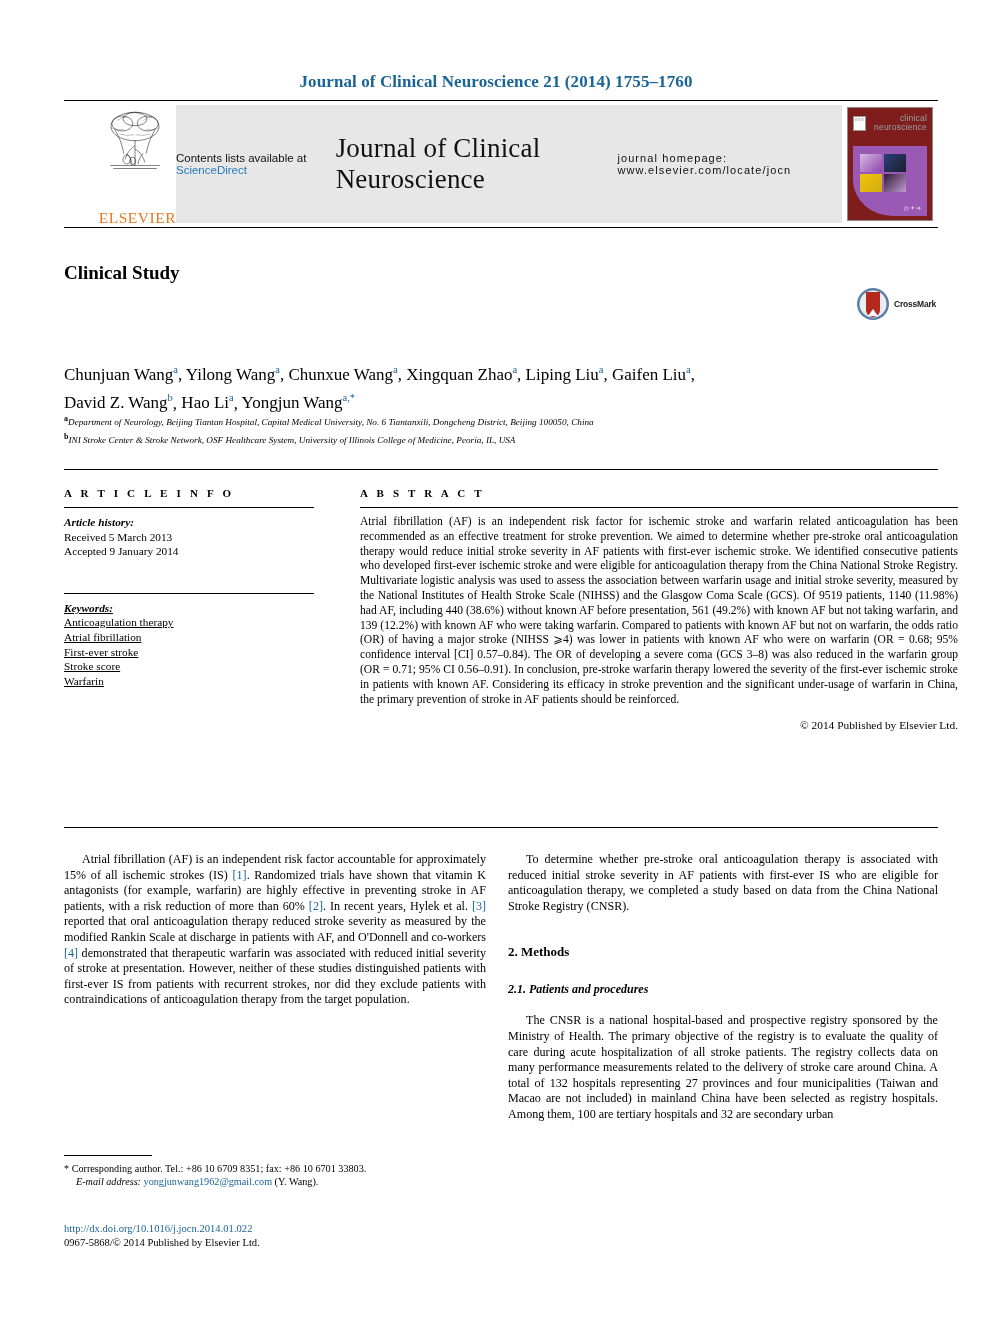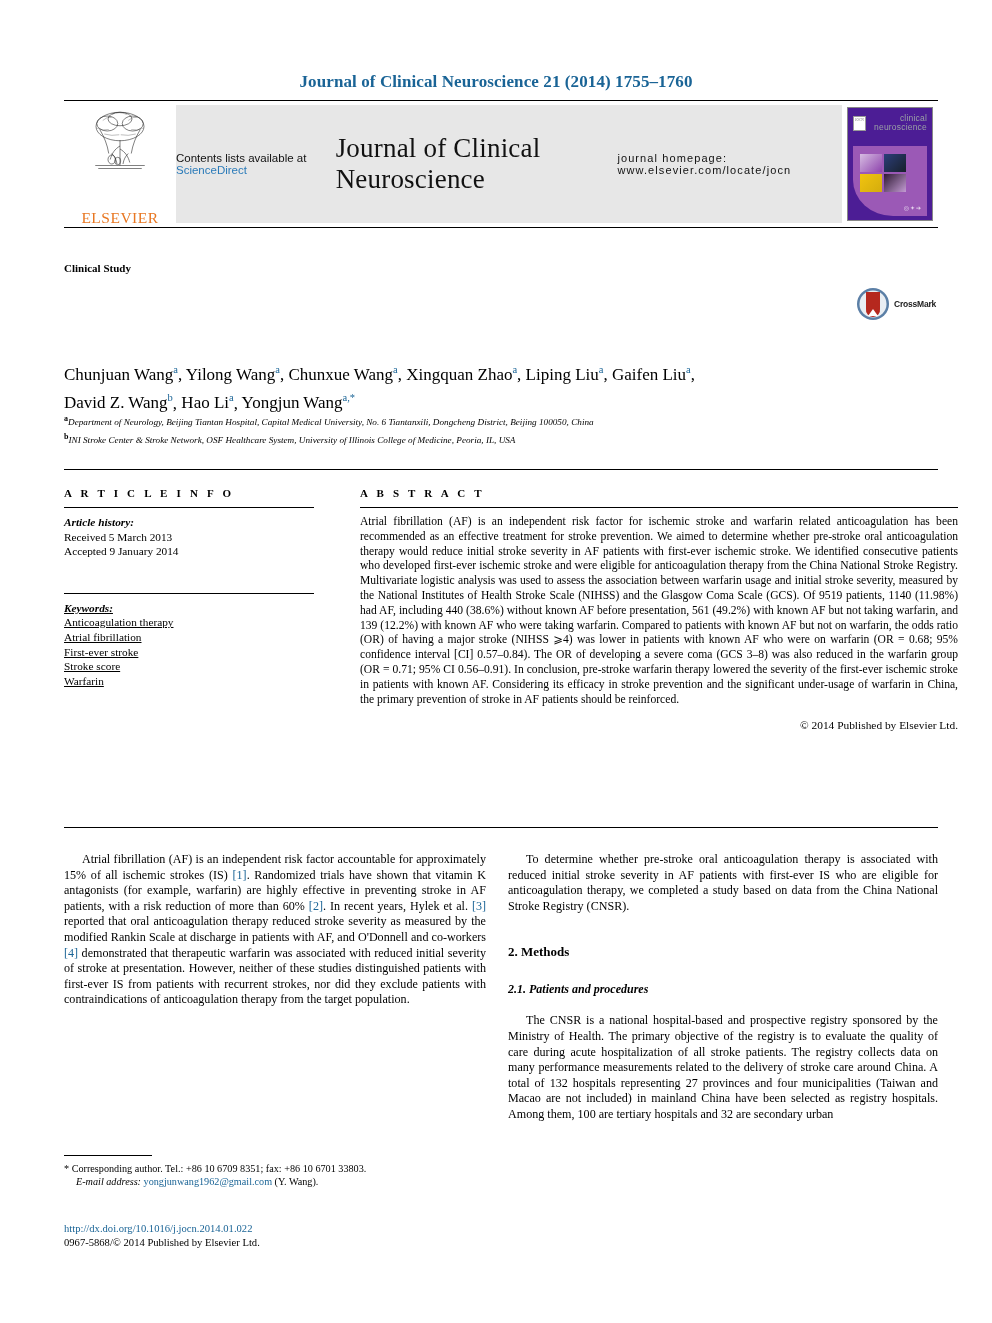--- a/index.html
+++ b/index.html
@@ -50,21 +50,21 @@
   .masthead-inner {
     display: flex;
     height: 100%;
     align-items: stretch;
   }
   .elsevier-logo {
     width: 112px;
     flex: 0 0 112px;
     display: flex;
     flex-direction: column;
-    align-items: center;
+    align-items: flex-end;
     justify-content: flex-start;
     padding-top: 6px;
     box-sizing: border-box;
     gap: 32px;
   }
   .tree-svg { display:block; }
   .elsevier-word {
     font-family: "Liberation Serif", serif;
     font-size: 15.5px;
     letter-spacing: 0.5px;
@@ -107,21 +107,21 @@
     width: 96px;
     flex: 0 0 96px;
     display: flex;
     align-items: center;
     justify-content: center;
   }
   .cover-box {
     width: 84px;
     height: 112px;
     border: 1px solid #888;
-    background: #4c1d95;
+    background: #7f1d1d;
     position: relative;
     overflow: hidden;
   }
   .cover-head {
     position: absolute;
     top: 6px; left: 5px; right: 5px;
     height: 26px;
   }
   .cover-badge {
     position: absolute;
@@ -174,21 +174,21 @@
     letter-spacing: 1px;
   }
 
   
   .section-label {
     position: absolute;
     left: 64px;
     top: 262px;
     font-family: "Liberation Serif", serif;
     font-weight: bold;
-    font-size: 11px;
+    font-size: 19px;
   }
   .crossmark {
     position: absolute;
     left: 856px;
     top: 283px;
     width: 82px;
     height: 42px;
     display: flex;
     align-items: center;
     gap: 4px;

